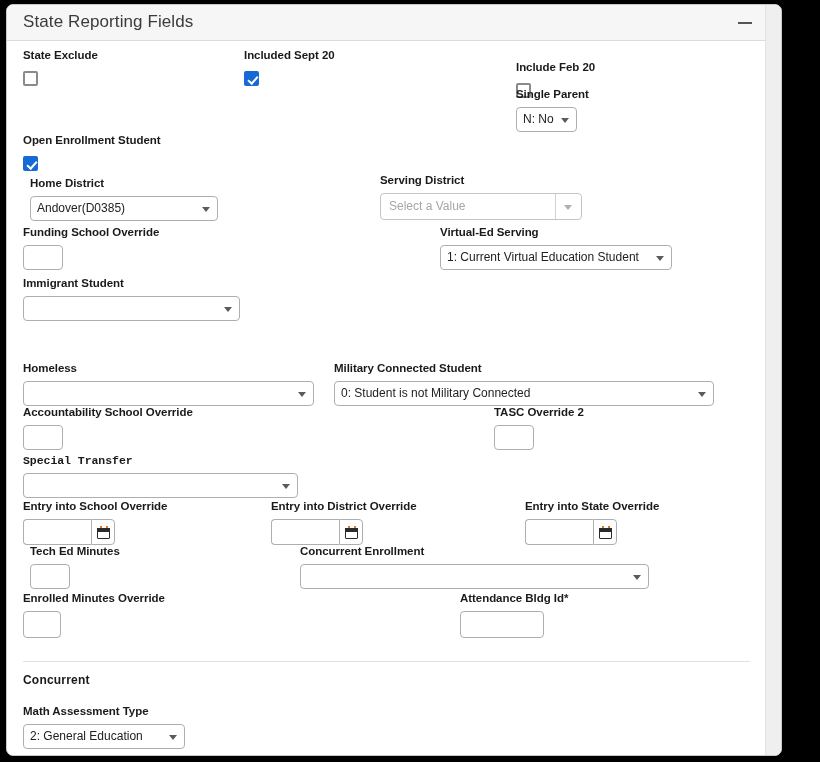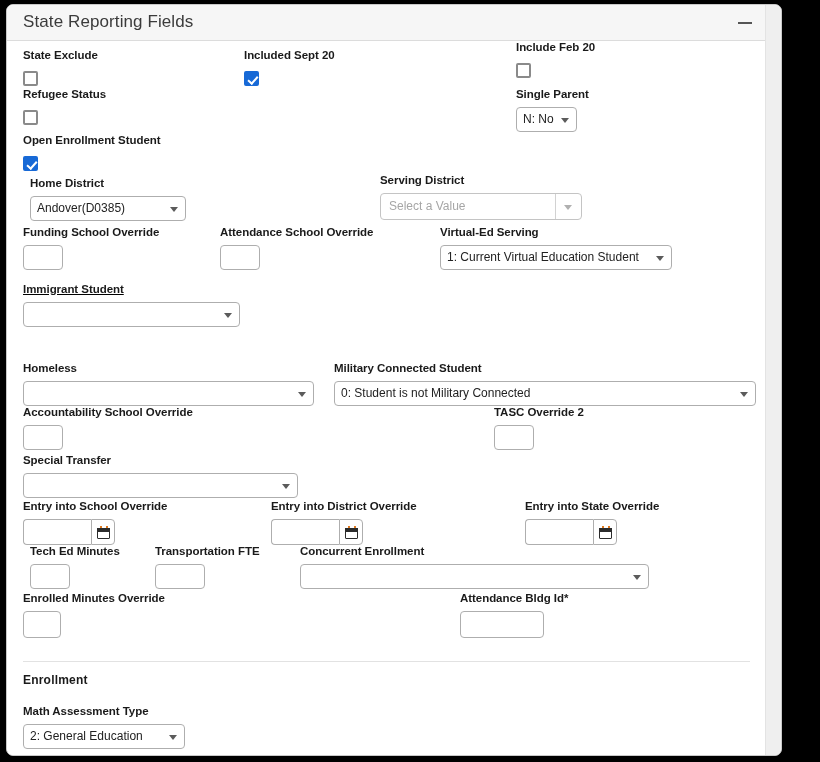--- a/index.html
+++ b/index.html
@@ -323,114 +323,106 @@
         <div class="fld" style="left:16px; top:8px;">
           <div class="lbl">State Exclude</div>
           <div class="cb" style="margin-top:9px;"></div>
         </div>
 
         <div class="fld" style="left:237px; top:8px;">
           <div class="lbl">Included Sept 20</div>
           <div class="cb checked" style="margin-top:9px;"></div>
         </div>
 
-        <div class="fld" style="left:509px; top:0;text-align:right;">
+        <div class="fld" style="left:509px; top:20px;text-align:right;">
           <div class="lbl">Include Feb 20</div>
           <div class="cb" style="margin-top:9px;"></div>
         </div>
 
-        <div class="fld" style="left:16px; top:47px;">
-          <div class="lbl">Refugee Status</div>
-          <div class="cb" style="margin-top:9px;"></div>
-        </div>
 
         <div class="fld" style="left:509px; top:47px;">
           <div class="lbl">Single Parent</div>
           <div class="sel" style="width:61px; margin-top:6px;">
             <div class="sel-val">N: No</div>
             <div class="caret"></div>
           </div>
         </div>
 
         <div class="fld" style="left:16px; top:93px;text-align:center;">
           <div class="lbl">Open Enrollment Student</div>
           <div class="cb checked" style="margin-top:9px;"></div>
         </div>
 
         <div class="fld" style="left:23px; top:136px;">
           <div class="lbl">Home District</div>
-          <div class="sel" style="width:156px; margin-top:6px;">
+          <div class="sel" style="width:188px; margin-top:6px;">
             <div class="sel-val">Andover(D0385)</div>
             <div class="caret"></div>
           </div>
         </div>
 
         <div class="fld" style="left:16px; top:185px;">
           <div class="lbl">Funding School Override</div>
           <input class="ti" style="width: 40px; margin-top: 6px;" value="">
         </div>
 
         <div class="fld" style="left:373px; top:133px;">
           <div class="lbl">Serving District</div>
           <div class="sel-split" style="width:202px; margin-top:6px;">
             <div class="sel-val">Select a Value</div>
             <div class="split-btn">
               <div class="caret"></div>
             </div>
           </div>
         </div>
 
-        <div class="fld" style="left:213px; top:185px;">
-          <div class="lbl">Attendance School Override</div>
-          <input class="ti" style="width: 40px; margin-top: 6px;" value="">
-        </div>
 
         <div class="fld" style="left:433px; top:185px;">
           <div class="lbl">Virtual-Ed Serving</div>
           <div class="sel" style="width:232px; margin-top:6px;">
             <div class="sel-val">1: Current Virtual Education Student</div>
             <div class="caret"></div>
           </div>
         </div>
 
-        <div class="fld" style="left:16px; top:242px;text-decoration:underline;">
+        <div class="fld" style="left:16px; top:236px;">
           <div class="lbl">Immigrant Student</div>
           <div class="sel" style="width:217px; margin-top:6px;">
             <div class="sel-val"></div>
             <div class="caret"></div>
           </div>
         </div>
 
         <div class="fld" style="left:16px; top:321px;">
           <div class="lbl">Homeless</div>
           <div class="sel" style="width:291px; margin-top:6px;">
             <div class="sel-val"></div>
             <div class="caret"></div>
           </div>
         </div>
 
         <div class="fld" style="left:327px; top:321px;">
           <div class="lbl">Military Connected Student</div>
-          <div class="sel" style="width:422px; margin-top:6px;">
+          <div class="sel" style="width:380px; margin-top:6px;">
             <div class="sel-val">0: Student is not Military Connected</div>
             <div class="caret"></div>
           </div>
         </div>
 
         <div class="fld" style="left:16px; top:365px;">
           <div class="lbl">Accountability School Override</div>
           <input class="ti" style="width: 40px; margin-top: 6px;" value="">
         </div>
 
         <div class="fld" style="left:487px; top:365px;">
           <div class="lbl">TASC Override 2</div>
           <input class="ti" style="width: 40px; margin-top: 6px;" value="">
         </div>
 
-        <div class="fld" style="left:16px; top:413px;">
+        <div class="fld" style="left:16px; top:413px;font-family:Liberation Mono, monospace;">
           <div class="lbl">Special Transfer</div>
           <div class="sel" style="width:275px; margin-top:6px;">
             <div class="sel-val"></div>
             <div class="caret"></div>
           </div>
         </div>
 
         <div class="fld" style="left:264px; top:459px;">
           <div class="lbl">Entry into District Override</div>
           <div class="date-wrap" style="margin-top:6px;">
@@ -474,24 +466,20 @@
               </div>
             </div>
           </div>
         </div>
 
         <div class="fld" style="left:23px; top:504px;">
           <div class="lbl">Tech Ed Minutes</div>
           <input class="ti" style="width: 40px; margin-top: 6px;" value="">
         </div>
 
-        <div class="fld" style="left:148px; top:504px;">
-          <div class="lbl">Transportation FTE</div>
-          <input class="ti" style="width: 50px; margin-top: 6px;" value="">
-        </div>
 
         <div class="fld" style="left:293px; top:504px;">
           <div class="lbl">Concurrent Enrollment</div>
           <div class="sel" style="width:349px; margin-top:6px;">
             <div class="sel-val"></div>
             <div class="caret"></div>
           </div>
         </div>
 
         <div class="fld" style="left:16px; top:551px;">
@@ -499,21 +487,21 @@
           <input class="ti" style="width: 38px; height: 27px; margin-top: 6px;" value="">
         </div>
 
         <div class="fld" style="left:453px; top:551px;">
           <div class="lbl">Attendance Bldg Id*</div>
           <input class="ti" style="width: 84px; height: 27px; margin-top: 6px;" value="">
         </div>
 
         <div class="divider" style="left:16px; top:620px; width:727px;"></div>
 
-        <div class="section-head" style="left:16px; top:632px;">Enrollment</div>
+        <div class="section-head" style="left:16px; top:632px;">Concurrent</div>
 
         <div class="fld" style="left:16px; top:664px;">
           <div class="lbl">Math Assessment Type</div>
           <div class="sel" style="width:162px; margin-top:6px;">
             <div class="sel-val">2: General Education</div>
             <div class="caret"></div>
           </div>
         </div>
 
       </div>

